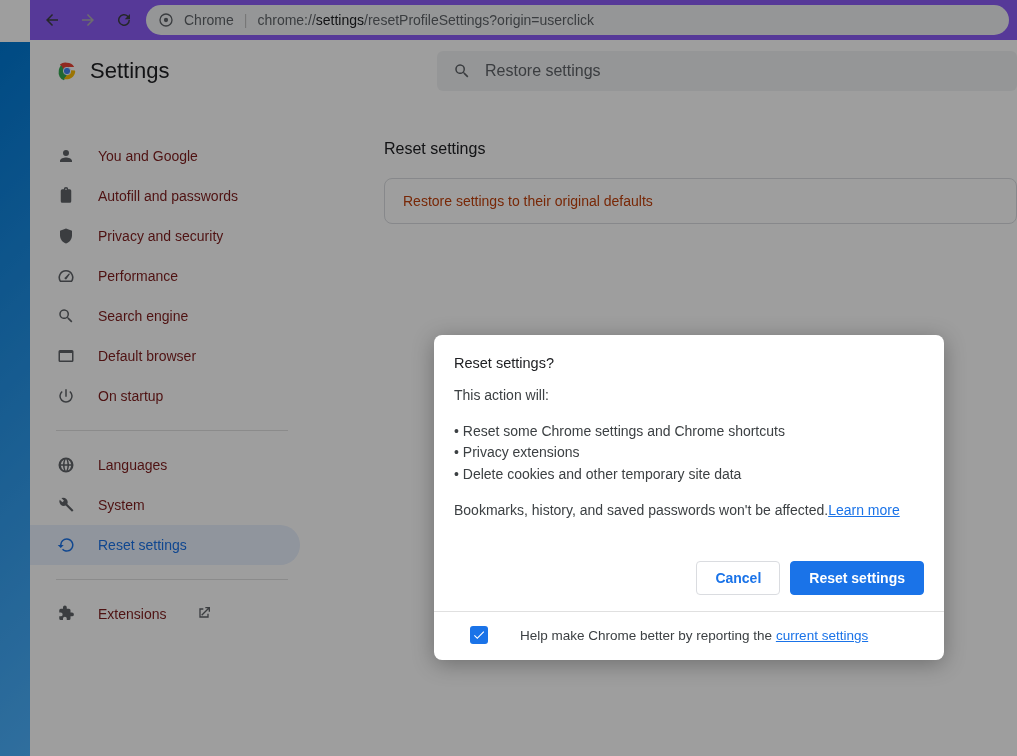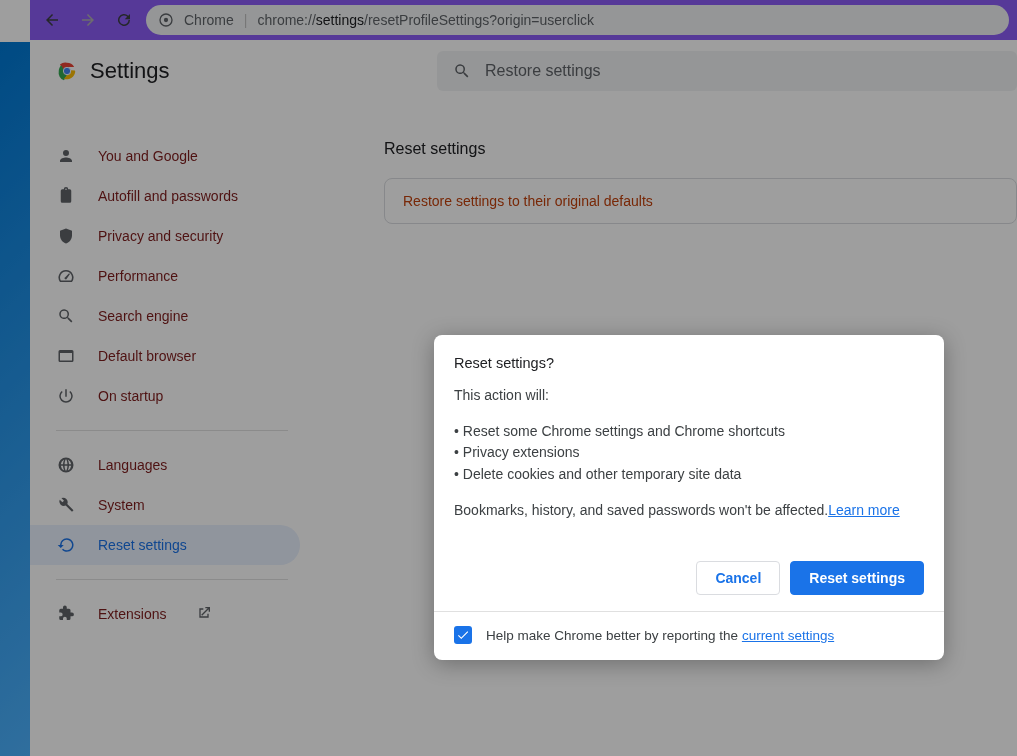--- a/index.html
+++ b/index.html
@@ -49,21 +49,21 @@
     .dialog-body { padding: 20px 20px 18px 20px; }
     .dialog-title { font-size: 14.5px; color: #202124; margin-bottom: 14px; font-weight: 400;}
     .dialog-text { font-size: 14px; color: #3c4043; line-height: 1.55; }
     .dialog-text p { margin-bottom: 14px; }
     .dialog-text .bullet { margin-bottom: 0; }
     .dialog-text a { color: #1a73e8; text-decoration: underline; cursor: pointer; }
     .dialog-actions { display: flex; justify-content: flex-end; gap: 10px; padding: 8px 20px 16px 20px; }
     .btn { height: 34px; padding: 0 18px; border-radius: 4px; font-size: 14px; font-weight: 700; cursor: pointer; display: flex; align-items: center; }
     .btn-cancel { background: #fff; border: 1px solid #dadce0; color: #1a73e8; }
     .btn-primary { background: #1a73e8; border: 1px solid #1a73e8; color: #fff; }
-    .dialog-footer { border-top: 1px solid #e0e0e0; padding: 14px 20px 16px 20px; display: flex; align-items: center; gap: 14px; }
+    .dialog-footer { border-top: 1px solid #e0e0e0; padding: 14px 20px 16px 36px; display: flex; align-items: center; gap: 32px; }
     .checkbox { width: 18px; height: 18px; background: #1a73e8; border-radius: 3px; display: flex; align-items: center; justify-content: center; color: #fff; cursor: pointer; flex-shrink: 0; }
     .footer-text { font-size: 13.5px; color: #3c4043; }
     .footer-text a { color: #1a73e8; text-decoration: underline; cursor: pointer; }
   </style>
 </head>
 <body>
 
 <div class="desktop-edge"></div>
 
 <div class="browser-bar">

